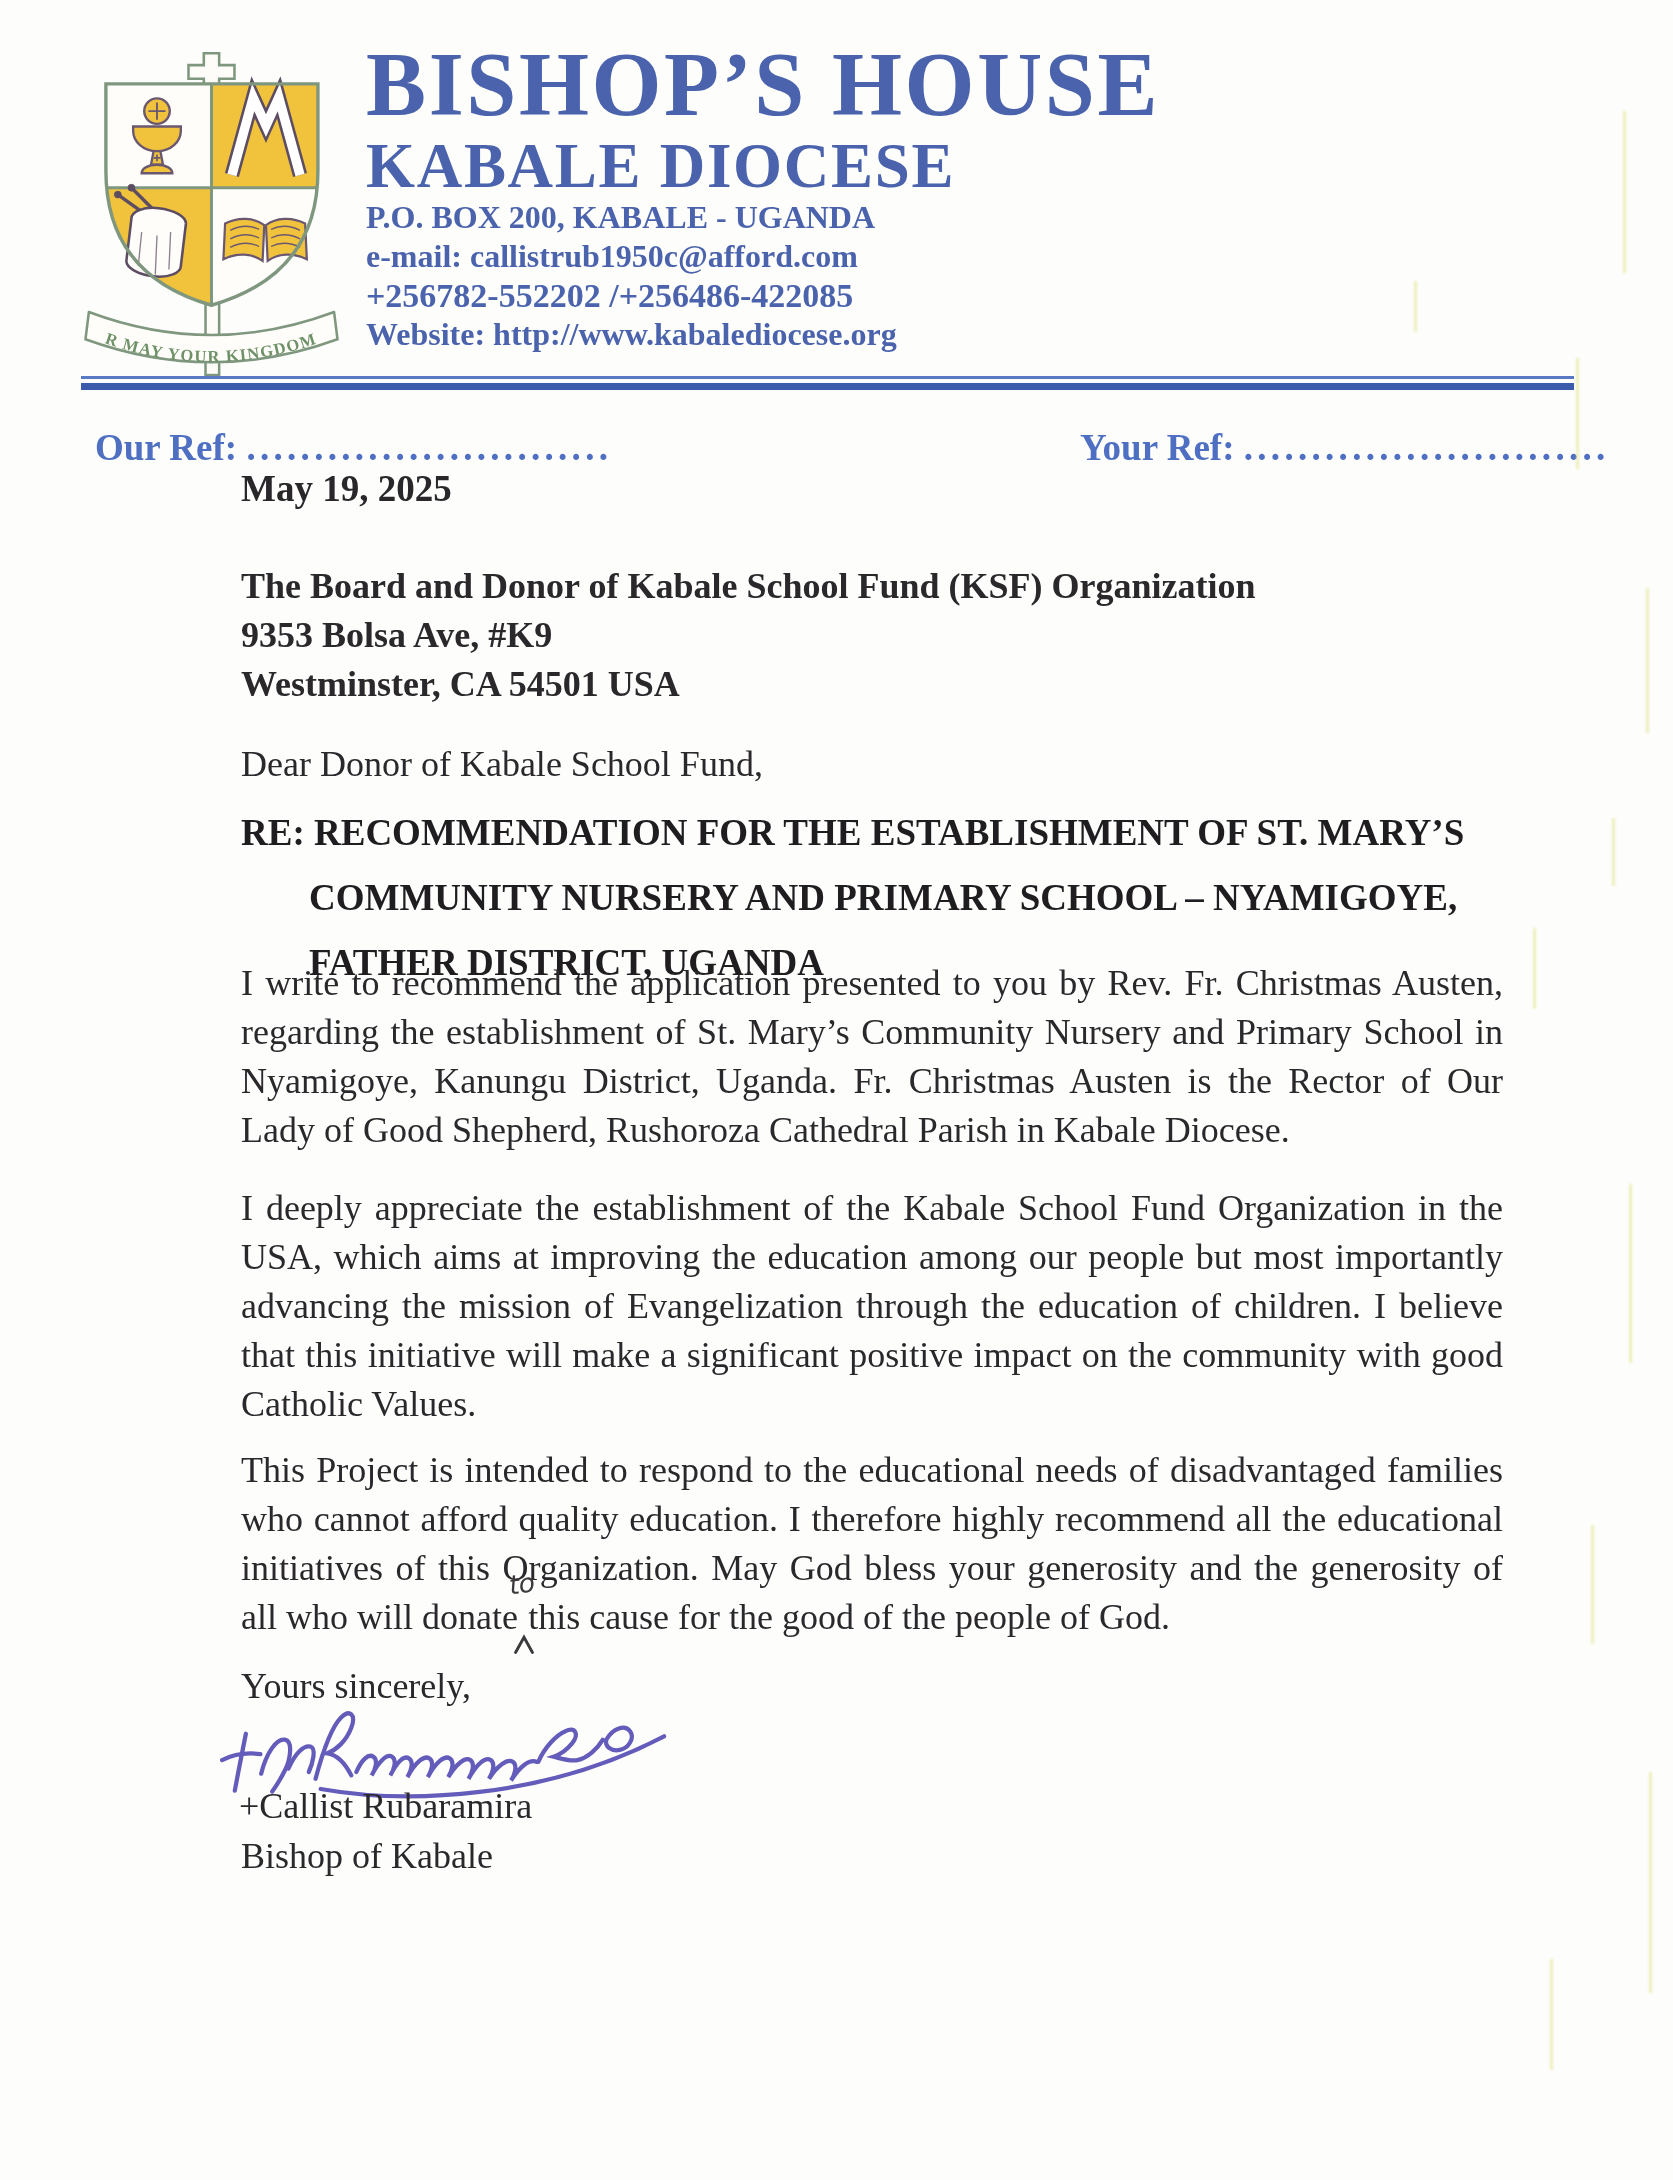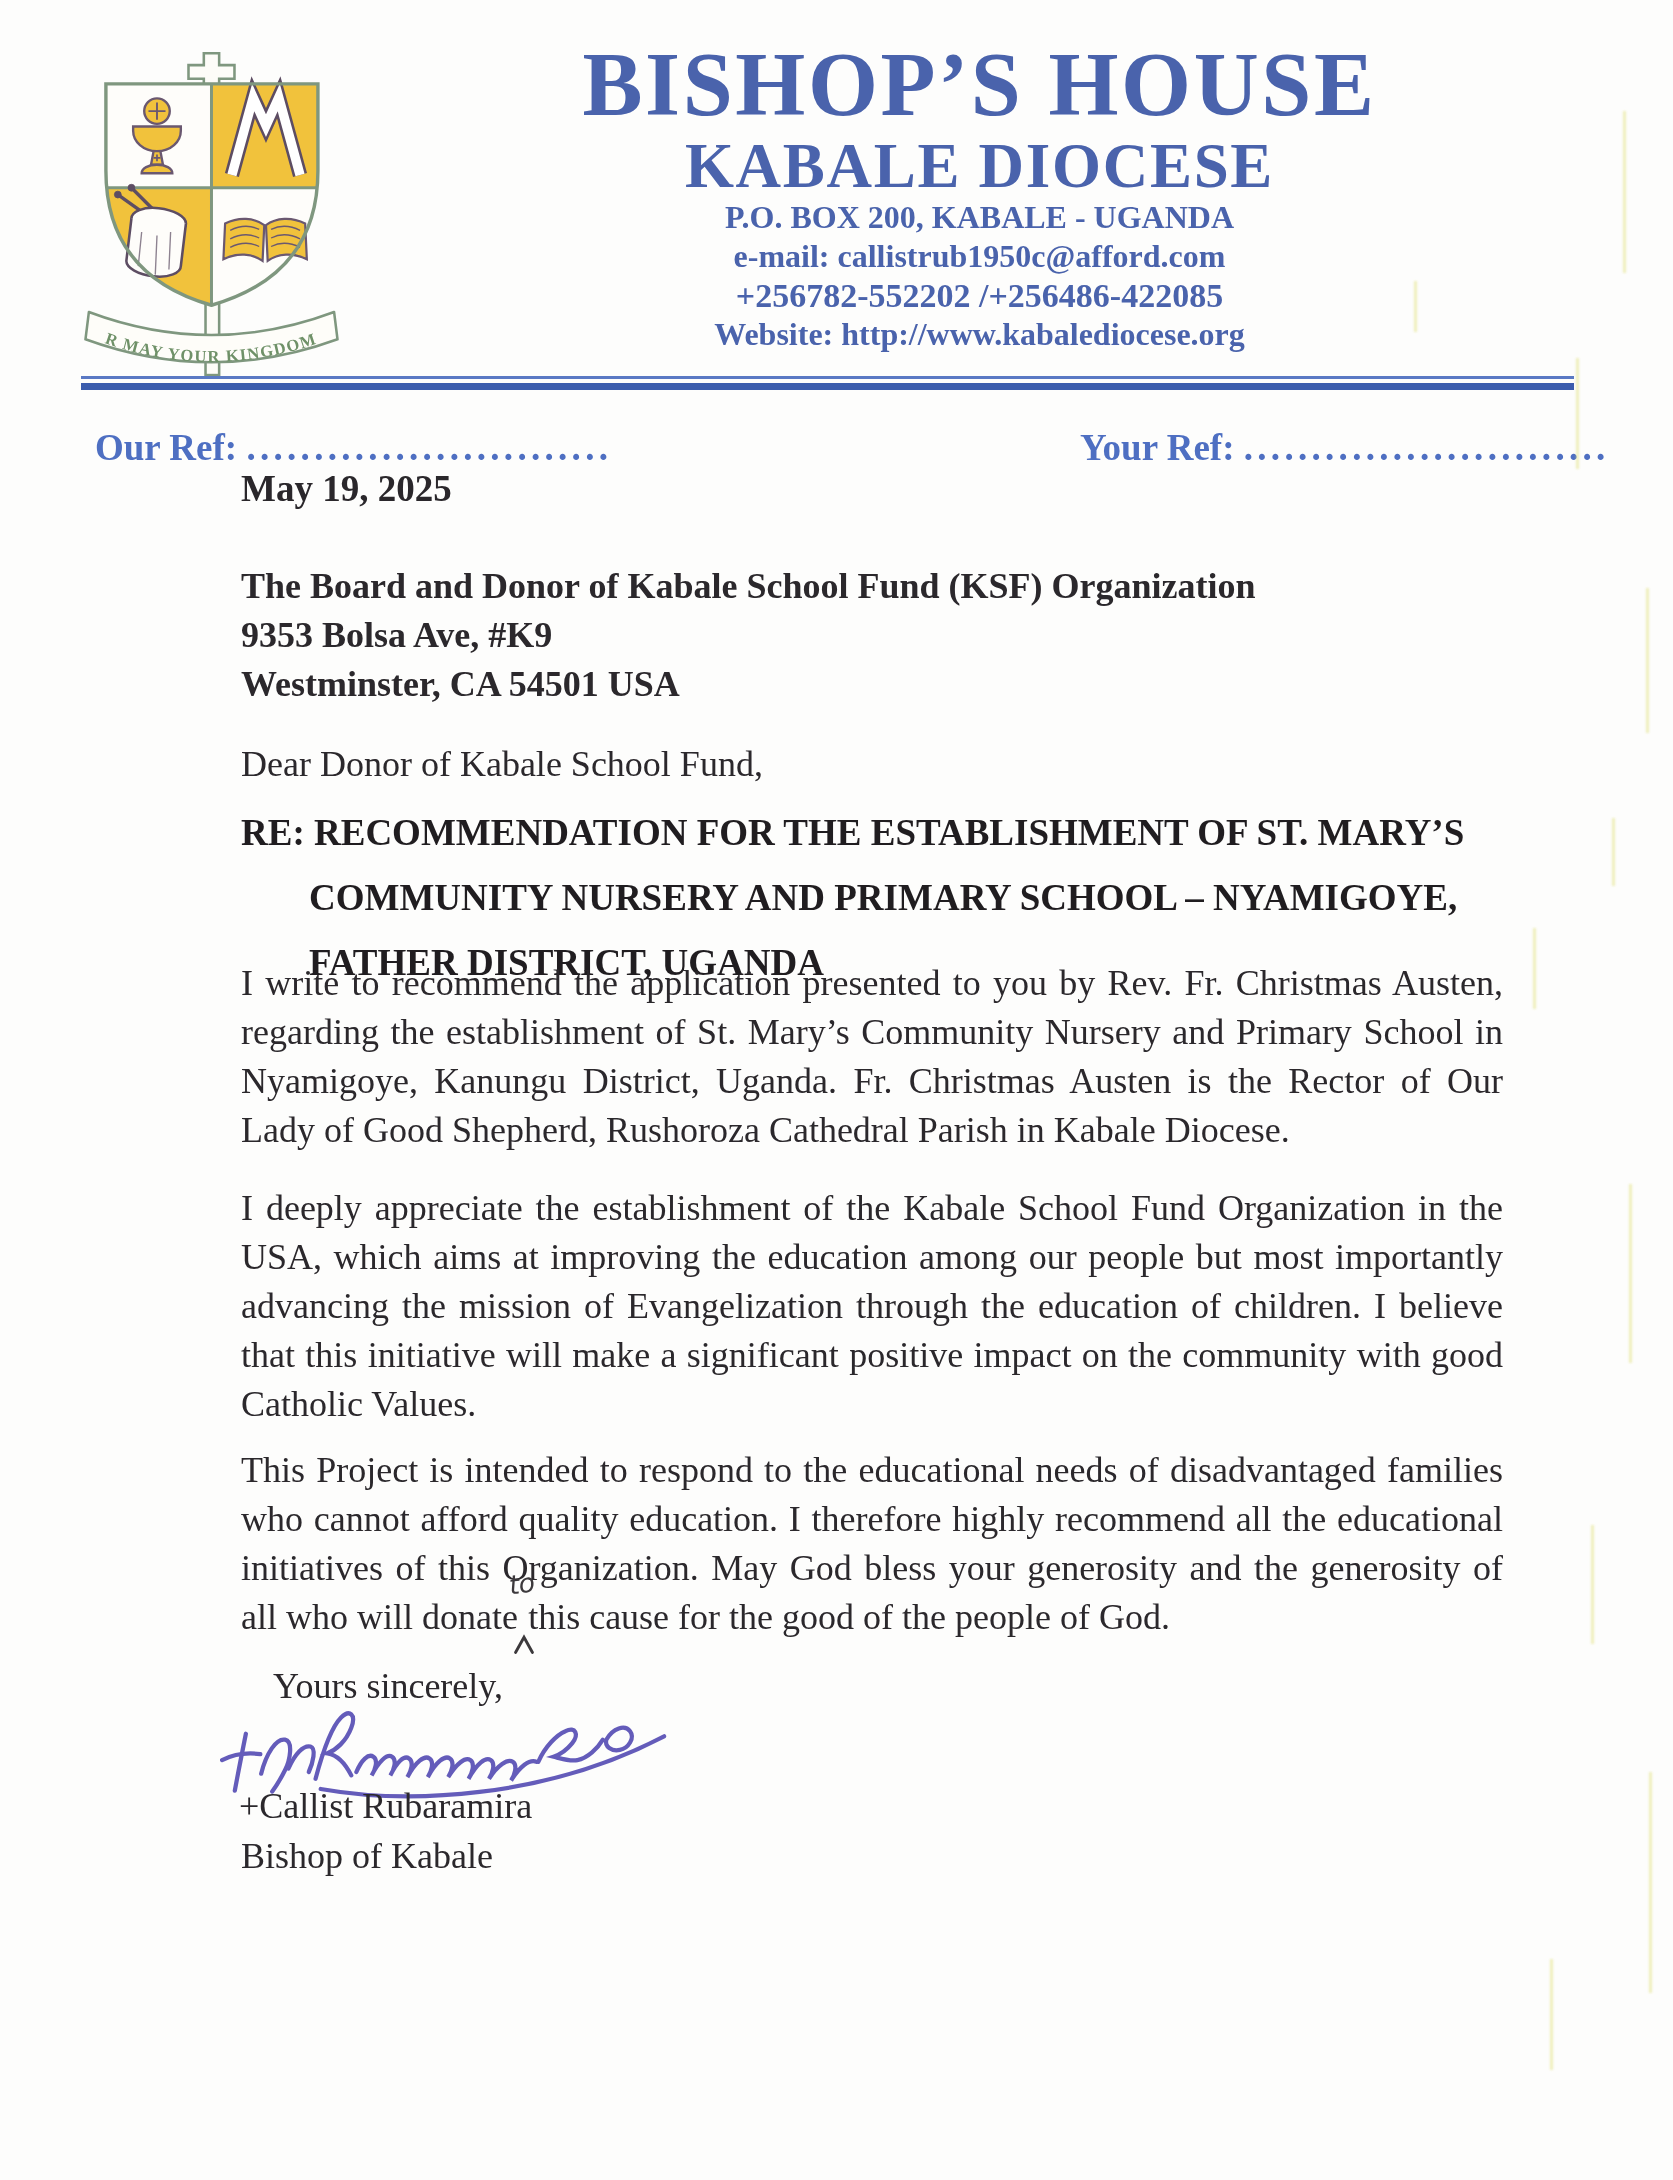--- a/index.html
+++ b/index.html
@@ -8,21 +8,21 @@
     width:1674px;height:2181px;
     background:#fdfdfc;
     overflow:hidden;
     font-family:"Liberation Serif","DejaVu Serif",serif;
     color:#2b282c;
   }
   
   .crest{position:absolute;left:82px;top:43px;width:276px;height:344px;}
   .head-text{
     position:absolute;left:366px;top:36px;width:1227px;
-    text-align:center;color:#4a63ac;
+    color:#4a63ac;
   }
   .head-title{
     font-size:90px;font-weight:bold;letter-spacing:2.6px;line-height:1.08;
     white-space:nowrap;
   }
   .head-subtitle{
     font-size:63px;font-weight:bold;letter-spacing:1.7px;line-height:1.0;
     white-space:nowrap;margin-top:1.7px;
   }
   .head-line{font-size:32px;font-weight:bold;line-height:39px;white-space:nowrap;}
@@ -52,21 +52,21 @@
   .p2{top:1184px;}
   .p3{top:1446px;}
   
   .caret-insert{position:relative;display:inline-block;width:10.2px;height:1em;vertical-align:baseline;}
   .ins-word{
     position:absolute;left:-8.5px;top:-34px;
     font-size:26.4px;font-style:italic;font-family:"DejaVu Sans",sans-serif;
     color:#3c393c;transform:rotate(-7deg);letter-spacing:-0.9px;
   }
   .caret-svg{position:absolute;left:-6px;bottom:-25.6px;width:24px;height:22px;}
-  .closing{position:absolute;left:241px;top:1665px;font-size:36px;margin-left:32px;}
+  .closing{position:absolute;left:241px;top:1665px;font-size:36px;}
   .signature{position:absolute;left:220px;top:1687px;width:498px;height:119px;}
   .signer-name{position:absolute;left:239px;top:1785px;font-size:36px;}
   .signer-title{position:absolute;left:241px;top:1835px;font-size:36px;}
   
   .streak{position:absolute;width:3.4px;background:rgba(224,224,110,0.45);filter:blur(1.3px);}
 </style>
 </head>
 <body>
 
 <div class="page">

